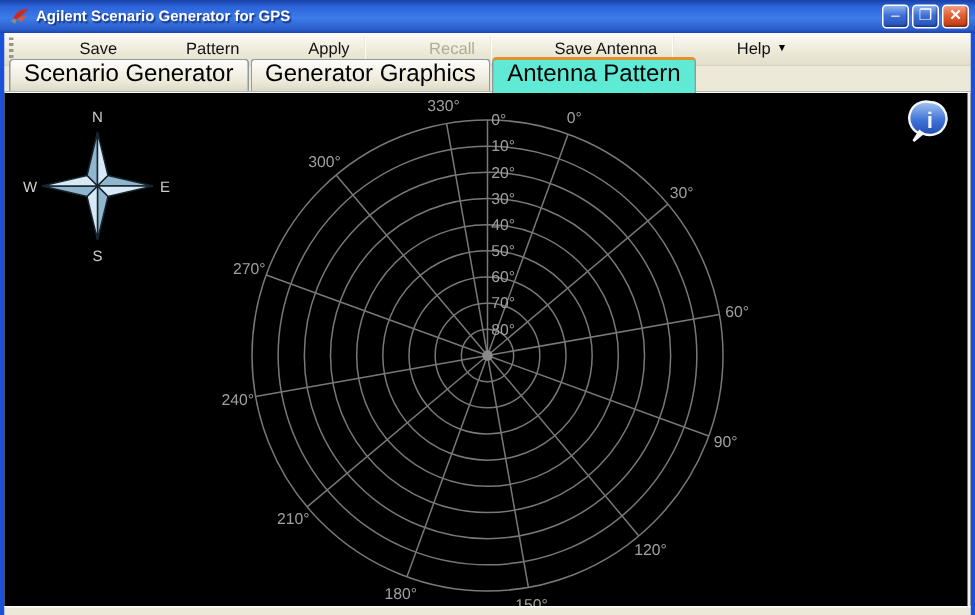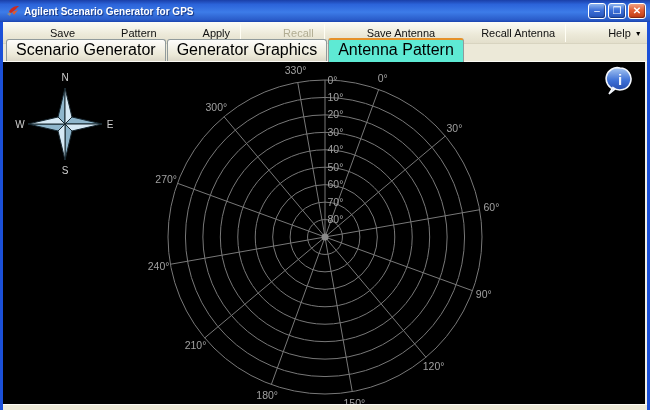--- a/index.html
+++ b/index.html
@@ -68,21 +68,20 @@
 
   <div class="toolbar">
     <div class="grip"></div>
     <div class="tb-btn">Save</div>
     <div class="tb-btn">Pattern</div>
     <div class="tb-btn">Apply</div>
     <div class="tb-sep"></div>
     <div class="tb-btn disabled">Recall</div>
     <div class="tb-sep"></div>
     <div class="tb-btn">Save Antenna</div>
-    <div class="tb-btn">Recall Antenna</div>
     <div class="tb-sep"></div>
     <div class="tb-btn">
       <span>Help</span><span class="help-arrow">▼</span>
     </div>
   </div>
 
   <div class="tabstrip">
     <div class="tab">Scenario Generator</div>
     <div class="tab">Generator Graphics</div>
     <div class="tab active">Antenna Pattern</div>

